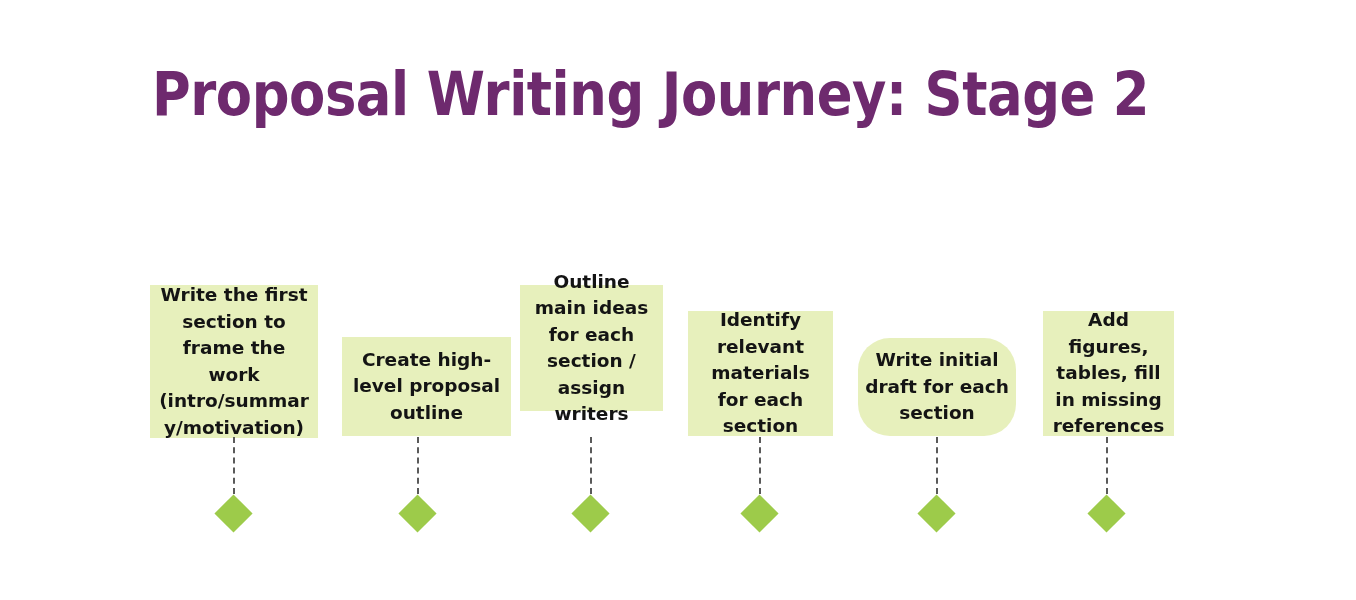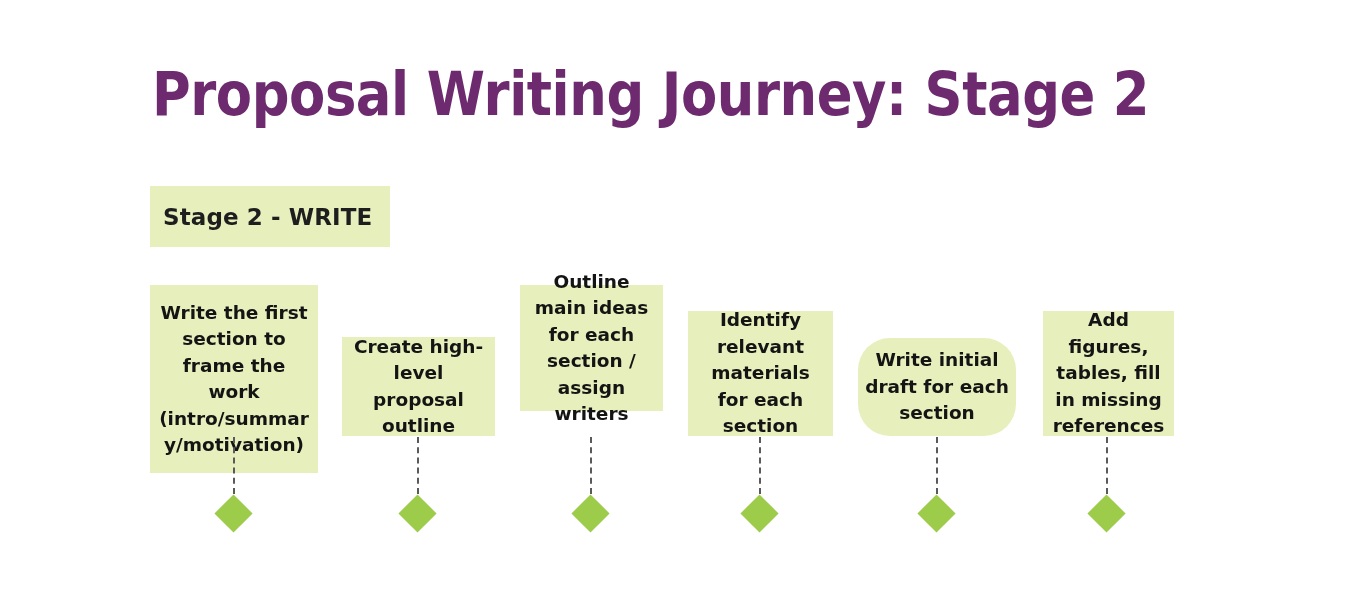--- a/index.html
+++ b/index.html
@@ -97,34 +97,31 @@
     transform: rotate(45deg);
   }
 </style>
 </head>
 <body>
 
 <div id="slide">
 
   <div id="page-title">Proposal Writing Journey: Stage 2</div>
 
-  <div id="stage-label-box">
-    <span id="stage-label-text">Stage 2 - WRITE</span>
-  </div>
 
   <div class="step">
-    <div class="step-box" style="left:150px; top:285px; width:168px; height:188px;">
+    <div class="step-box" style="left:150px; top:285px; width:168px; height:153px;">
       <span class="step-text">Write the first section to frame the work (intro/summary/motivation)</span>
     </div>
     <div class="connector" style="left:233px; top:437px; height:57px;"></div>
     <div class="diamond" style="left:220px; top:500px;"></div>
   </div>
 
   <div class="step">
-    <div class="step-box" style="left:342px; top:337px; width:153px; height:99px;">
+    <div class="step-box" style="left:342px; top:337px; width:169px; height:99px;">
       <span class="step-text">Create high-level proposal outline</span>
     </div>
     <div class="connector" style="left:417px; top:437px; height:57px;"></div>
     <div class="diamond" style="left:404px; top:500px;"></div>
   </div>
 
   <div class="step">
     <div class="step-box" style="left:520px; top:285px; width:143px; height:126px;">
       <span class="step-text">Outline main ideas for each section / assign writers</span>
     </div>

